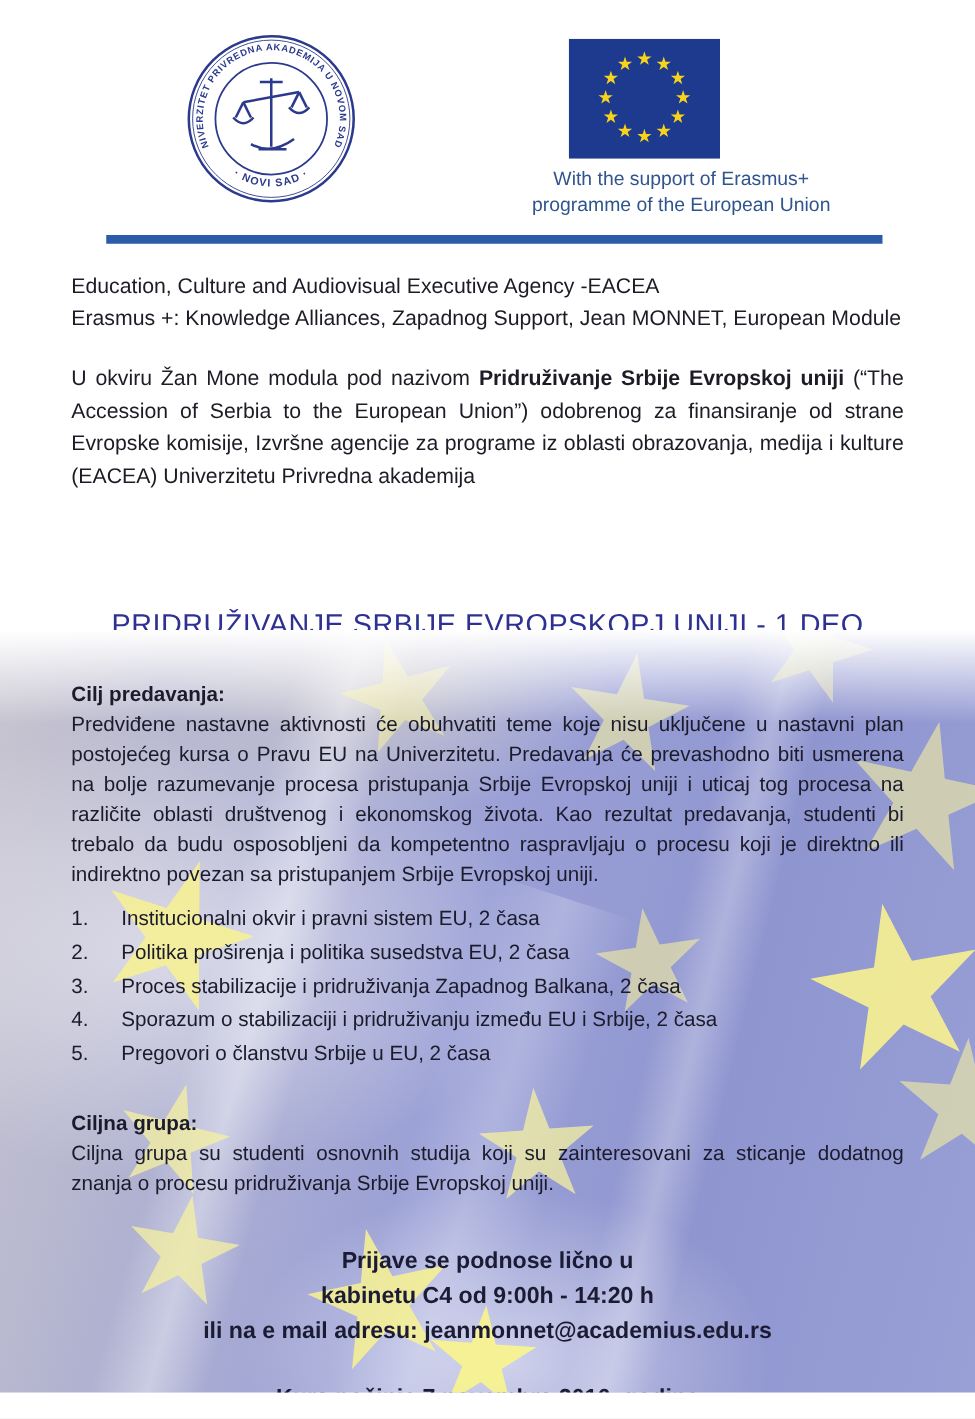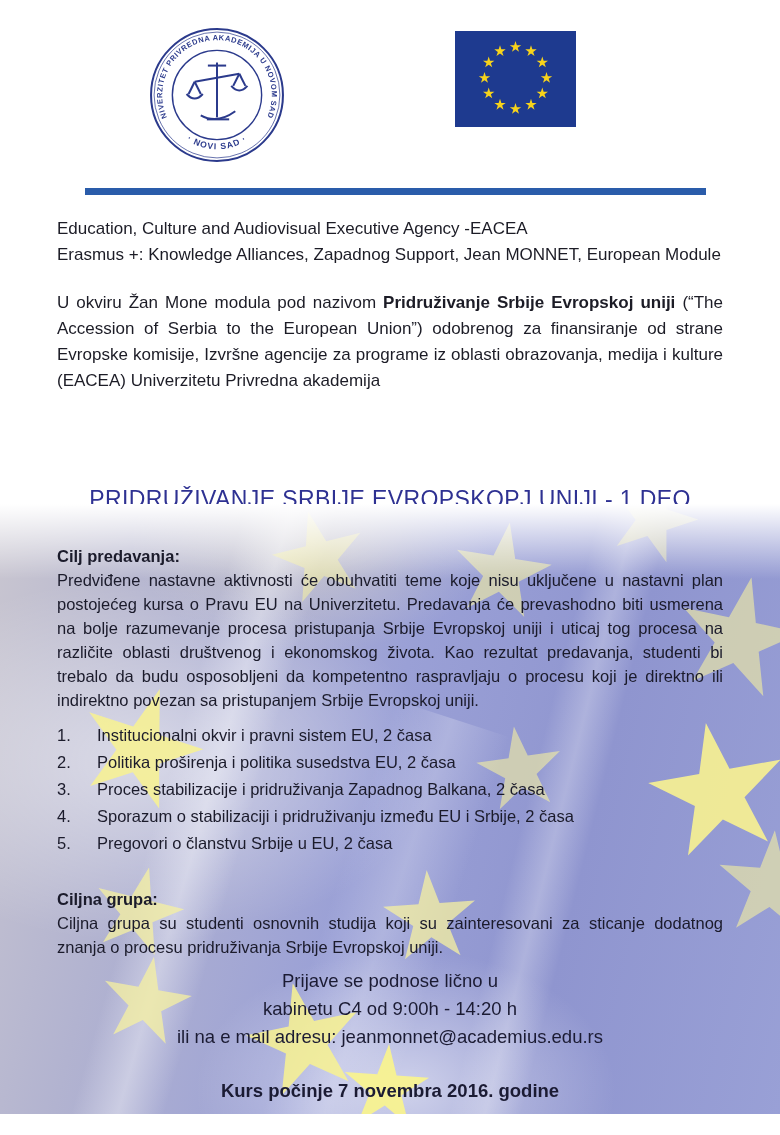--- a/index.html
+++ b/index.html
@@ -62,21 +62,21 @@
   .s12{left:246px;top:478px; width:118px;height:118px;transform:rotate(-12deg);opacity:.85;}
   .s13{left:342px;top:540px; width:88px; height:88px; transform:rotate(4deg);  opacity:.95;}
   
   .flag-content{position:relative;padding:40px 57px 0 57px;color:#1b1b2b;font-size:16.5px;line-height:24px;}
   .flag-content h3{margin:0;font-size:16.5px;line-height:24px;}
   .flag-content p{margin:0;text-align:justify;}
   ol.lectures{list-style:none;margin:10px 0 0 0;padding:0;}
   ol.lectures li{display:flex;line-height:27px;}
   ol.lectures .num{width:40px;flex:0 0 40px;}
   .group-heading{margin-top:30px !important;}
-  .apply-block{margin-top:8px;text-align:center;font-weight:normal;font-size:18.5px;line-height:28px;color:#1b1b33;}
+  .apply-block{margin-top:35px;text-align:center;font-weight:bold;font-size:18.5px;line-height:28px;color:#1b1b33;}
   .start-line{margin-top:28px;text-align:center;font-weight:bold;font-size:18.5px;color:#1b1b33;}
 </style>
 </head>
 <body>
 
 <div class="page">
 
   <svg class="seal" viewBox="0 0 136 136">
     <circle cx="68" cy="68" r="65" fill="none" stroke="#2b3a8c" stroke-width="2"></circle>
     <circle cx="68" cy="68" r="62" fill="none" stroke="#2b3a8c" stroke-width="0.7"></circle>
@@ -119,20 +119,24 @@
     <use href="#euStar" x="87.3" y="62.5"></use>
     <use href="#euStar" x="76" y="73.8"></use>
     <use href="#euStar" x="60.5" y="78"></use>
     <use href="#euStar" x="45" y="73.8"></use>
     <use href="#euStar" x="33.7" y="62.5"></use>
     <use href="#euStar" x="29.5" y="47"></use>
     <use href="#euStar" x="33.7" y="31.5"></use>
     <use href="#euStar" x="45" y="20.2"></use>
   </svg>
 
+  <div class="eu-caption">
+    <div>With the support of Erasmus+</div>
+    <div>programme of the European Union</div>
+  </div>
 
   <div class="rule"></div>
 
   <div class="content">
     <p class="agency">
       <span>Education, Culture and Audiovisual Executive Agency -EACEA</span><br>
       <span>Erasmus +: Knowledge Alliances, Zapadnog Support, Jean MONNET, European Module</span>
     </p>
     <p class="module-par">
       <span>U okviru Žan Mone modula pod nazivom </span><strong>Pridruživanje Srbije Evropskoj uniji</strong><span> (“The Accession of Serbia to the European Union”) odobrenog za finansiranje od strane Evropske komisije, Izvršne agencije za programe iz oblasti obrazovanja, medija i kulture (EACEA) Univerzitetu Privredna akademija</span>

